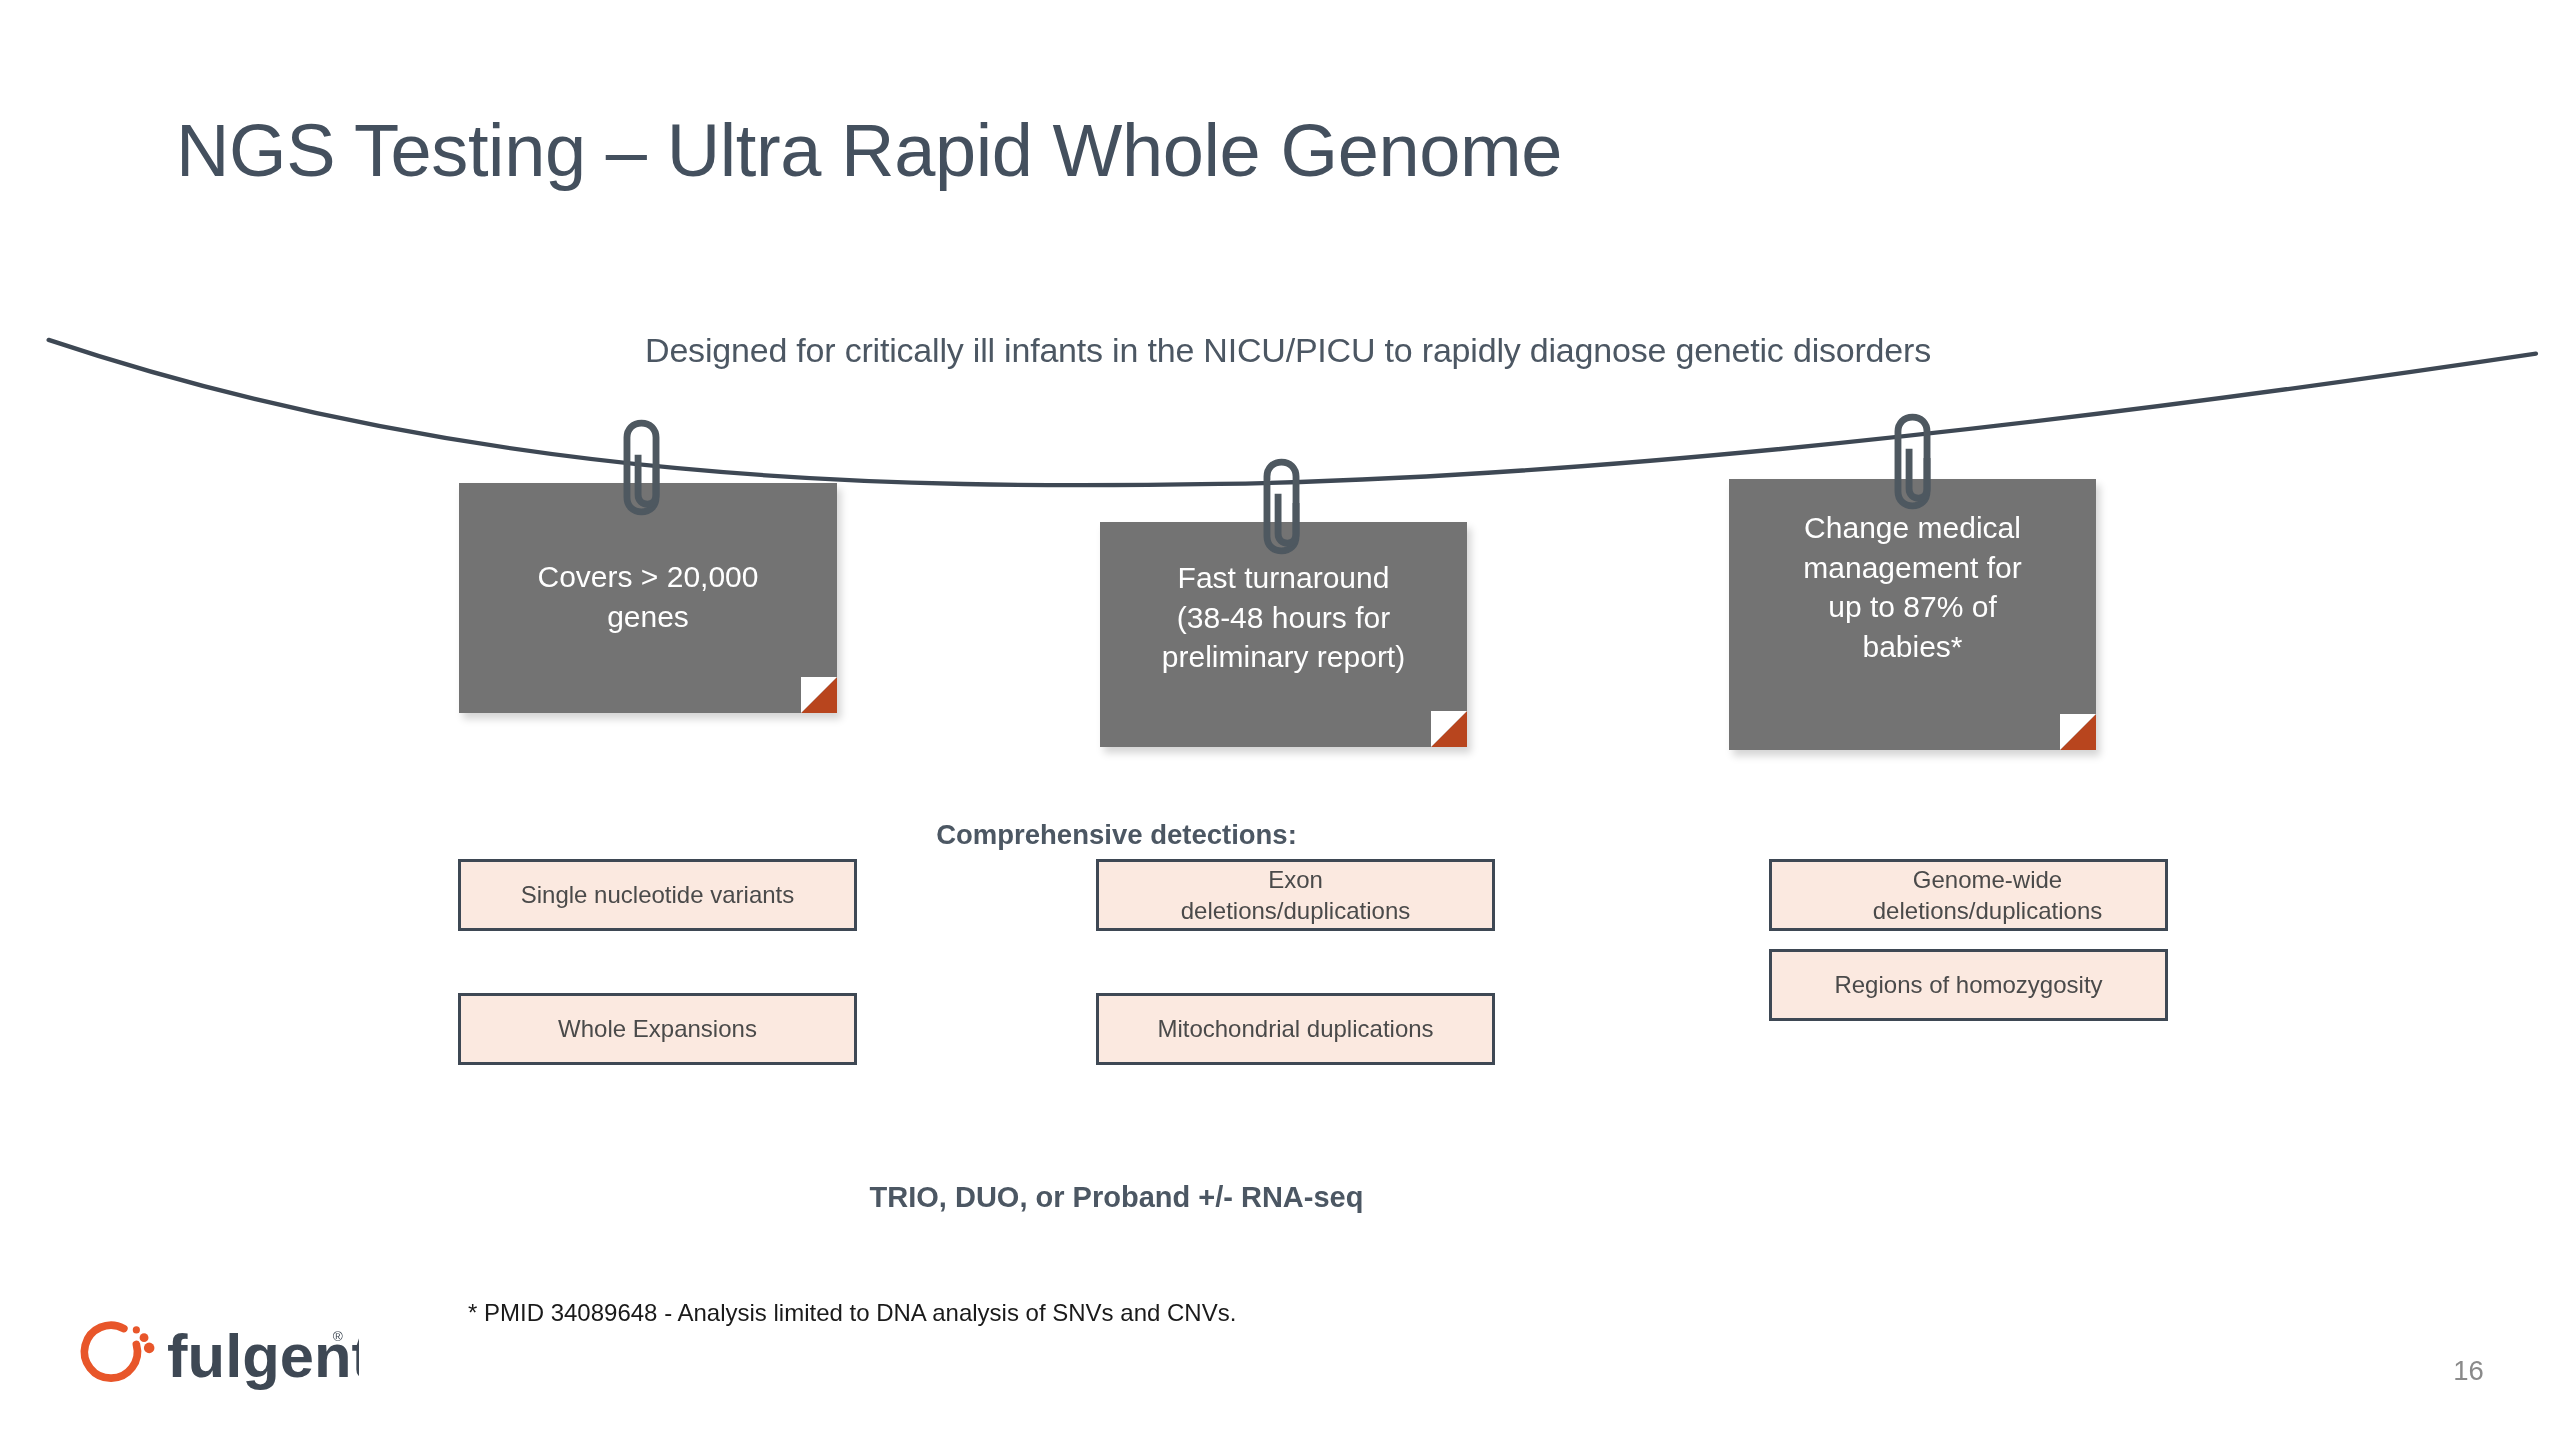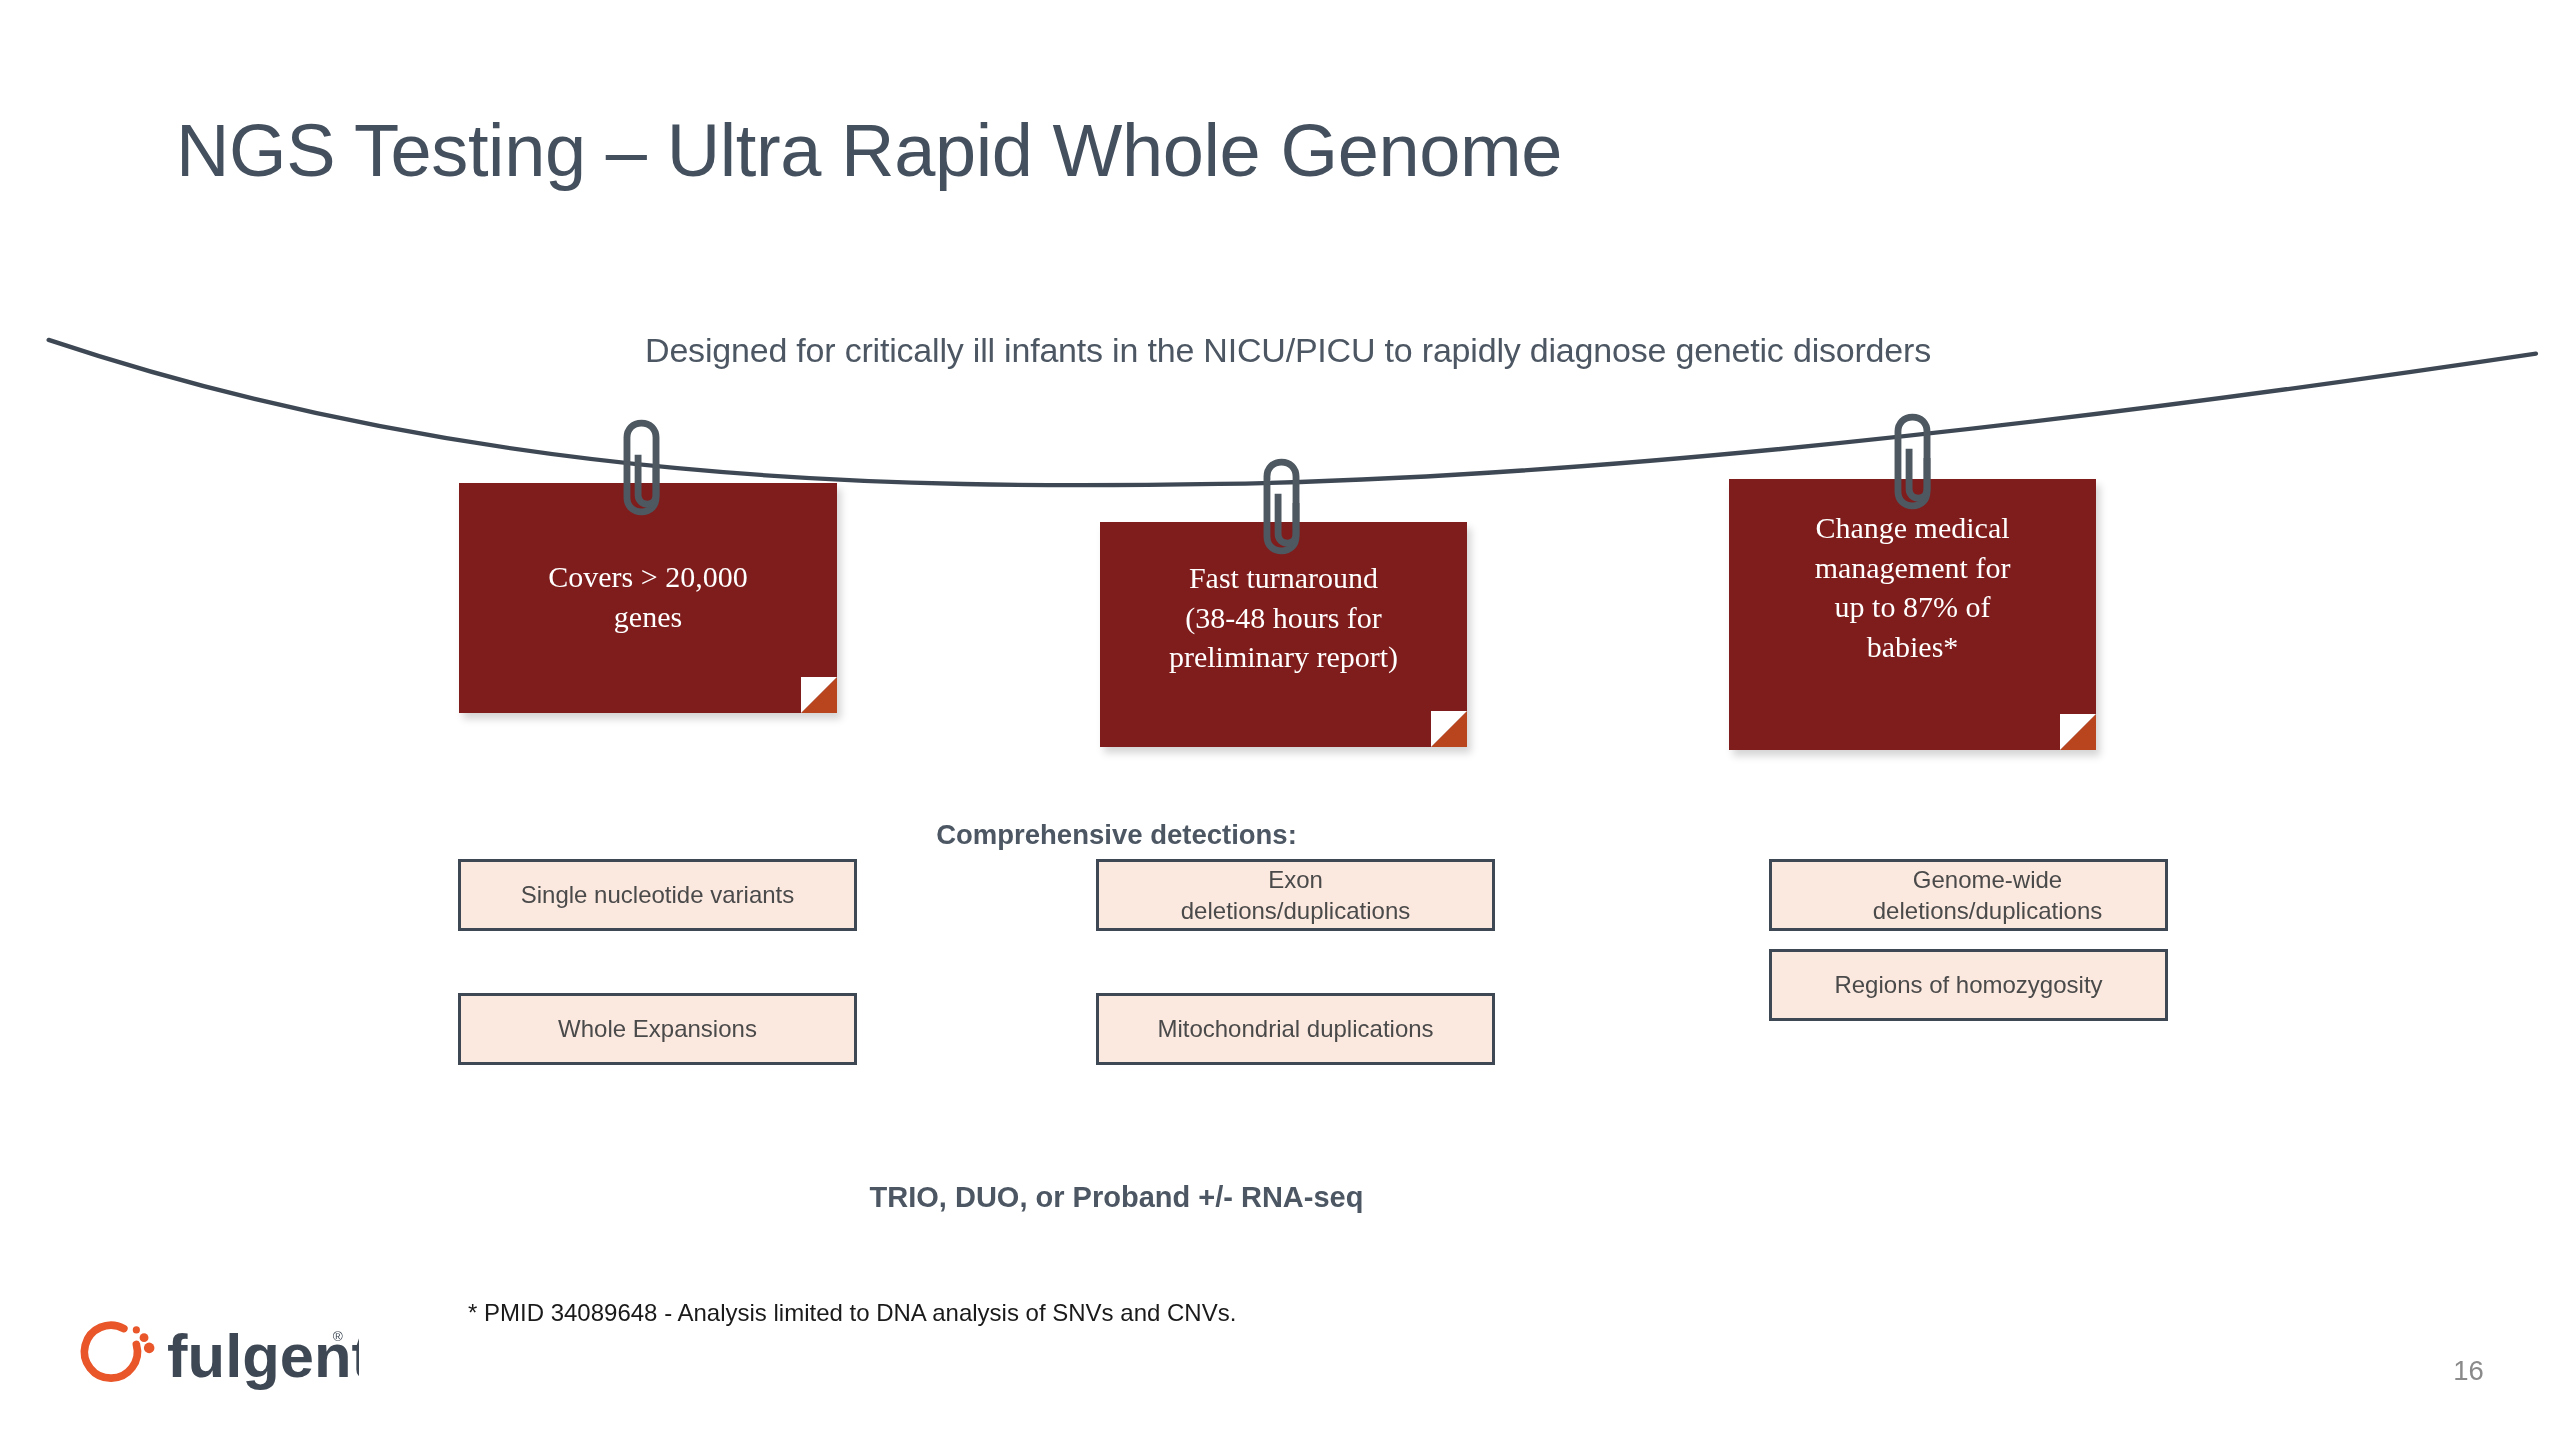--- a/index.html
+++ b/index.html
@@ -51,23 +51,22 @@
     left: 0;
     top: 309px;
     width: 2576px;
     height: 223px;
     pointer-events: none;
   }
 
   
   .note-card {
     position: absolute;
-    background: #7f1d1d;
+    background: #737373;
     box-shadow: 4.3px 6px 7.7px rgba(0,0,0,0.17);
-    font-family: Liberation Serif, serif;
   }
   .note-card .note-text {
     position: absolute;
     left: 0;
     right: 0;
     text-align: center;
     color: #FFFFFF;
     font-size: 30px;
     line-height: 1.32;
     font-weight: normal;

